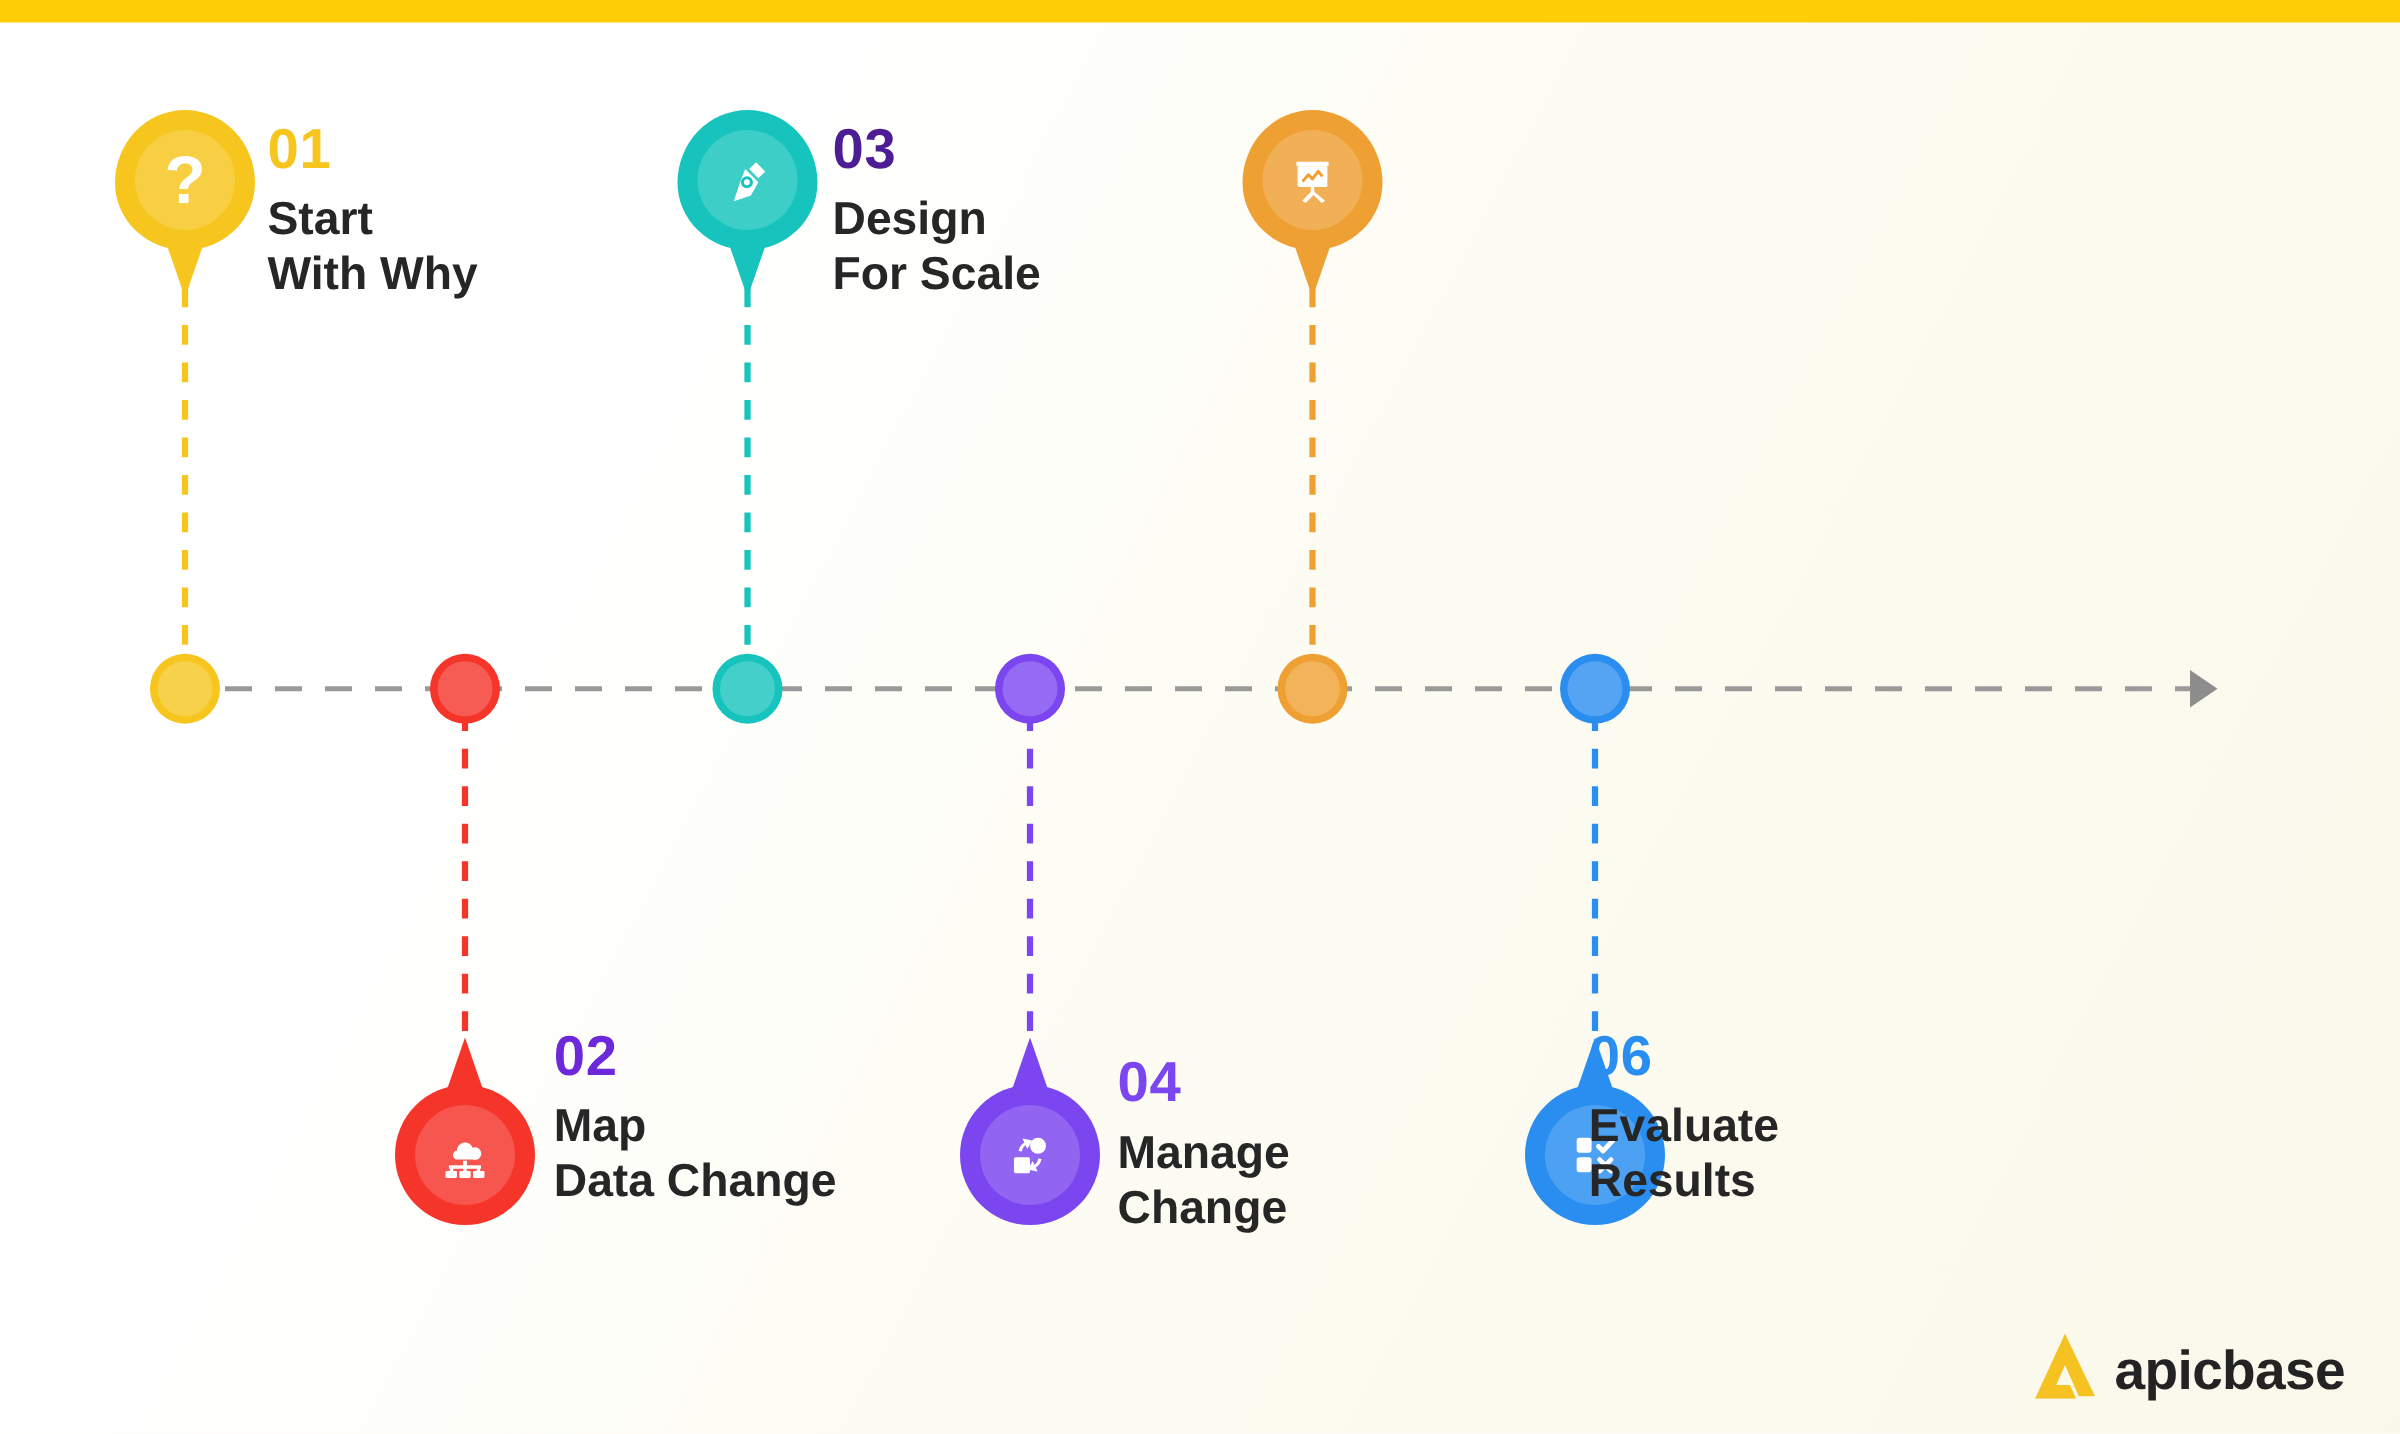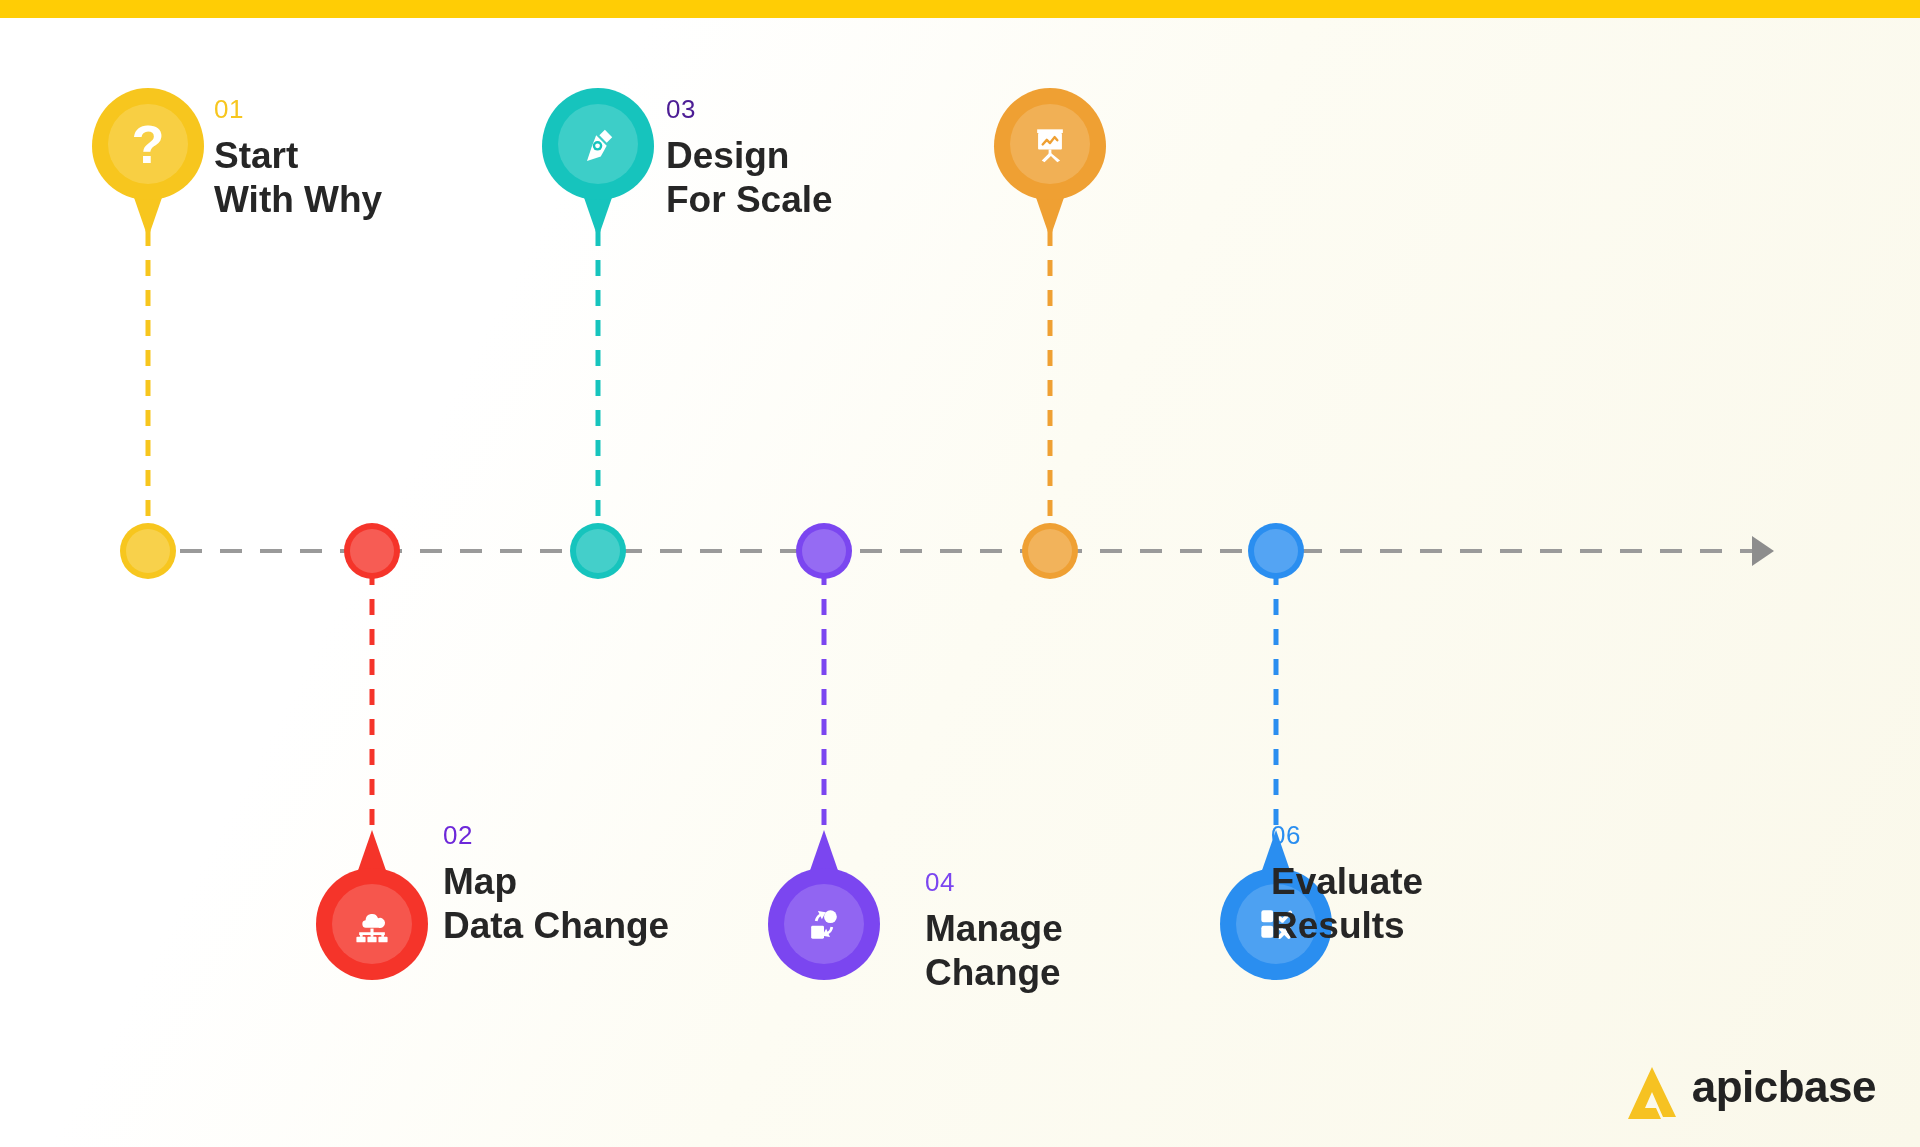--- a/index.html
+++ b/index.html
@@ -165,41 +165,41 @@
     color: #fff;
   }
 
   
   .label {
     position: absolute;
     z-index: 7;
     width: 330px;
   }
   .label .num {
-    font-size: 26px;
-    font-weight: 400;
+    font-size: 45px;
+    font-weight: 700;
     line-height: 1;
     margin-bottom: 12px;
     letter-spacing: 0.5px;
   }
   .label .title {
     font-size: 37px;
     font-weight: 700;
     line-height: 1.18;
     color: #262626;
     white-space: pre-line;
   }
 
   
   .logo {
     position: absolute;
     right: 44px;
     bottom: 28px;
     display: flex;
-    align-items: flex-start;
+    align-items: flex-end;
     gap: 14px;
     z-index: 8;
   }
   .logo .mark { width: 52px; height: 54px; display: block; }
   .logo .word {
     font-size: 44px;
     font-weight: 700;
     color: #232323;
     letter-spacing: -0.5px;
     line-height: 1;
@@ -282,21 +282,21 @@
       <div class="halo"></div>
       <div class="glyph">
         <svg viewBox="0 0 48 48" fill="#fff">
           <circle cx="31" cy="16" r="7"></circle>
           <rect x="10" y="26" width="14" height="14" rx="1.5"></rect>
           <path d="M14 20.5a11 11 0 0 1 5-7.5l-1.6-3.3 8.4 1.6-4.1 7.5-1.6-3.3a7.5 7.5 0 0 0-3.2 5.5z"></path>
           <path d="M34 27.5a11 11 0 0 1-5 7.5l1.6 3.3-8.4-1.6 4.1-7.5 1.6 3.3a7.5 7.5 0 0 0 3.2-5.5z"></path>
         </svg>
       </div>
     </div>
-    <div class="label" style="left: 894px; top: 869px; margin-left: 31px;">
+    <div class="label" style="left: 894px; top: 843px;">
       <div class="num" style="color: rgb(123, 70, 240);">04</div>
       <div class="title">Manage
 Change</div>
     </div>
     <div class="node" style="left: 1050px; top: 551px; background: rgb(239, 160, 51);"></div>
     <div class="stem up" style="color: rgb(239, 160, 51); left: 1050px; top: 230px; height: 323px;"></div>
     <div class="marker pin" style="color: rgb(239, 160, 51); left: 1050px; top: 88px;">
       <div class="tail"></div>
       <div class="shape"></div>
       <div class="halo"></div>

